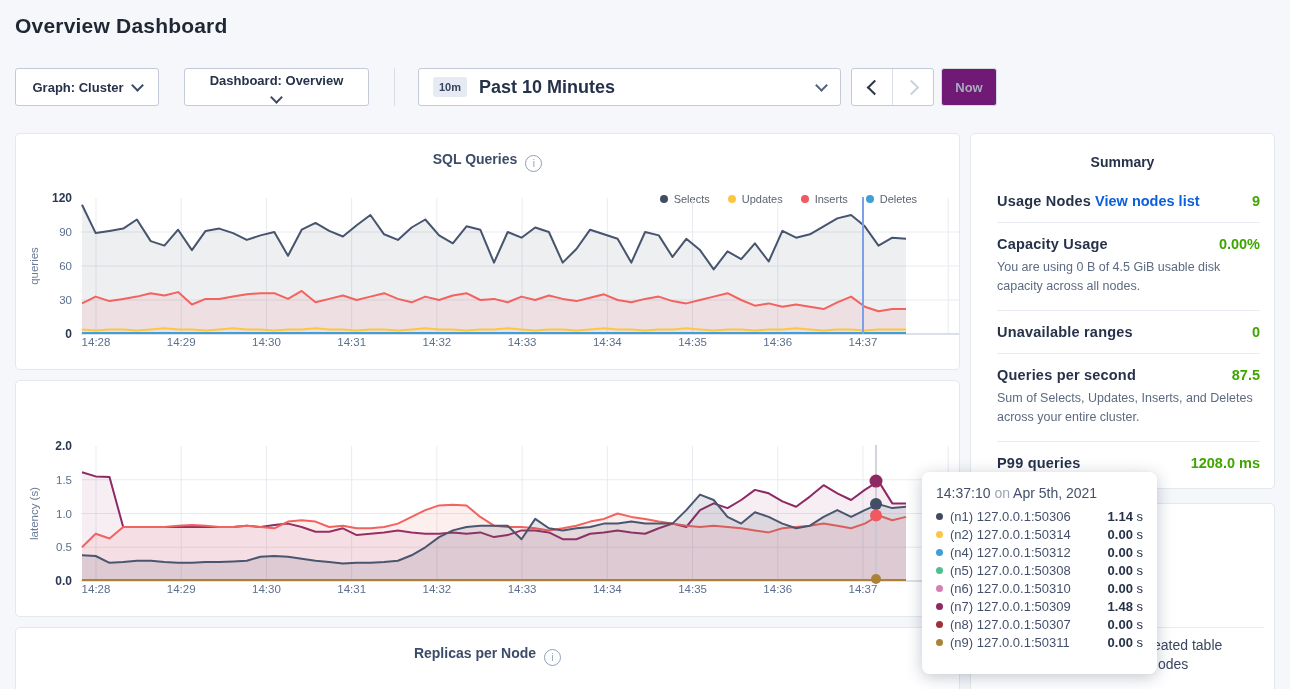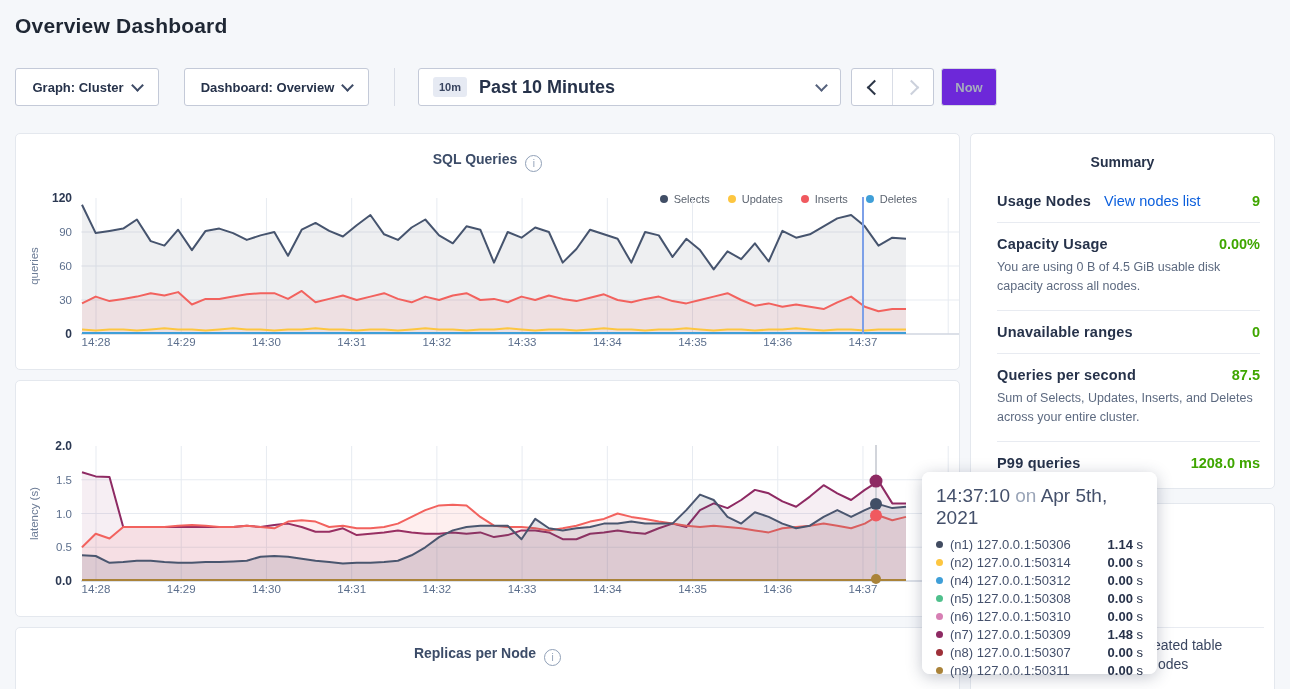--- a/index.html
+++ b/index.html
@@ -14,21 +14,21 @@
   .time-select{position:absolute;left:418px;top:68px;width:423px;height:38px;background:#fff;border:1px solid #c4cad8;border-radius:3px;
     display:flex;align-items:center;padding:0 14px;box-sizing:border-box;gap:12px;cursor:pointer;}
   .range-badge{background:#e6eaf3;color:#394560;font-size:11px;font-weight:700;border-radius:3px;padding:4px 6px;}
   .range-label{font-size:18px;font-weight:700;color:#26324a;}
   .time-select .chev{margin-left:auto;border-color:#55617c;}
   .arrow-group{position:absolute;left:851px;top:68px;height:38px;display:flex;border:1px solid #c4cad8;border-radius:3px;background:#fff;box-sizing:border-box;}
   .arrow-btn{width:40px;display:flex;align-items:center;justify-content:center;cursor:pointer;}
   .arrow-btn + .arrow-btn{border-left:1px solid #d9dde6;}
   .chev-left{width:9px;height:9px;border-left:2.5px solid #2c3647;border-bottom:2.5px solid #2c3647;transform:rotate(45deg);margin-left:4px;}
   .chev-right{width:9px;height:9px;border-right:2.5px solid #ccd1dc;border-top:2.5px solid #ccd1dc;transform:rotate(45deg);margin-right:4px;}
-  .now-btn{position:absolute;left:941px;top:68px;height:38px;width:56px;background:#6d28d9;border:1px solid #d4d9e2;border-radius:3px;
+  .now-btn{position:absolute;left:941px;top:68px;height:38px;width:56px;background:#701a75;border:1px solid #d4d9e2;border-radius:3px;
     font-size:13px;font-weight:700;color:#a6adbd;display:flex;align-items:center;justify-content:center;cursor:default;}
   
   .card{position:absolute;background:#fff;border:1px solid #e4e8ee;border-radius:5px;box-sizing:border-box;}
   #sql-card{left:15px;top:133px;width:945px;height:237px;}
   #latency-card{left:15px;top:380px;width:945px;height:237px;}
   #replicas-card{left:15px;top:627px;width:945px;height:90px;}
   #summary-card{left:970px;top:133px;width:305px;height:356px;}
   #events-card{left:970px;top:503px;width:305px;height:200px;}
   .card-title{position:absolute;left:0;right:0;top:17px;text-align:center;font-size:14px;font-weight:700;color:#3c4c68;}
   .info-icon{display:inline-block;width:15px;height:15px;border:1.5px solid #90a0b7;border-radius:50%;font-size:10px;font-weight:400;
@@ -36,50 +36,50 @@
   .legend{position:absolute;right:42px;top:59px;display:flex;gap:18px;align-items:center;}
   .legend-item{display:flex;align-items:center;gap:6px;font-size:11px;color:#5c6470;cursor:pointer;}
   .dot{width:8px;height:8px;border-radius:50%;flex:0 0 auto;}
   svg.chart{position:absolute;left:0;top:0;}
   
   .sum-title{text-align:center;font-size:14px;font-weight:700;color:#26324a;padding-top:20px;}
   .sum-body{padding:10px 14px 0 26px;}
   .sum-row{display:flex;align-items:baseline;padding:13px 0;border-bottom:1px solid #e8ebf1;}
   .sum-row:last-child{border-bottom:none;}
   .sum-label{font-size:14.5px;font-weight:700;color:#26324a;letter-spacing:.2px;}
-  .sum-link{font-size:14.5px;font-weight:400;margin-left:13px;cursor:pointer;}
+  .sum-link{font-size:14.5px;font-weight:700;margin-left:4px;cursor:pointer;}
   .sum-value{margin-left:auto;font-size:14.5px;font-weight:700;}
   .sum-desc{font-size:12.5px;color:#5d6a80;line-height:1.55;margin-top:6px;padding-right:6px;}
   .sum-wrap{border-bottom:1px solid #e8ebf1;padding:13px 0;}
   .sum-wrap .sum-row{border-bottom:none;padding:0;}
   
   .ev-frag{position:absolute;font-size:14px;color:#3a4660;}
   .ev-div{position:absolute;height:1px;background:#e8ebf1;}
   
   .tooltip{position:absolute;left:922px;top:472px;width:235px;height:202px;background:rgba(255,255,255,0.97);
     border-radius:8px;box-shadow:0 3px 16px rgba(40,50,80,.28);z-index:50;padding:13px 14px;box-sizing:border-box;}
-  .tt-head{font-size:19px;color:#44506b;margin-bottom:6px;}
+  .tt-head{font-size:14px;color:#44506b;margin-bottom:6px;}
   .tt-on{color:#9aa5b8;}
   .tt-row{display:flex;align-items:center;gap:7px;height:18px;font-size:13px;color:#44506b;}
   .tt-label{width:153px;white-space:nowrap;}
   .tt-val{font-weight:700;color:#27324a;white-space:nowrap;}
   .tt-unit{font-weight:400;}
 </style>
 </head>
 <body>
 
 <div class="page">
 
   <h1 class="page-title">Overview Dashboard</h1>
 
   <button class="btn" style="left:15px;width:144px;">
     <span>Graph: Cluster</span>
     <span class="chev"></span>
   </button>
-  <button class="btn" style="left:184px;width:185px;">
+  <button class="btn" style="left:184px;width:185px;flex-direction:column;">
     <span>Dashboard: Overview</span>
     <span class="chev"></span>
   </button>
   <div class="vdiv"></div>
   <button class="time-select">
     <span class="range-badge">10m</span>
     <span class="range-label">Past 10 Minutes</span>
     <span class="chev"></span>
   </button>
   <div class="arrow-group">

